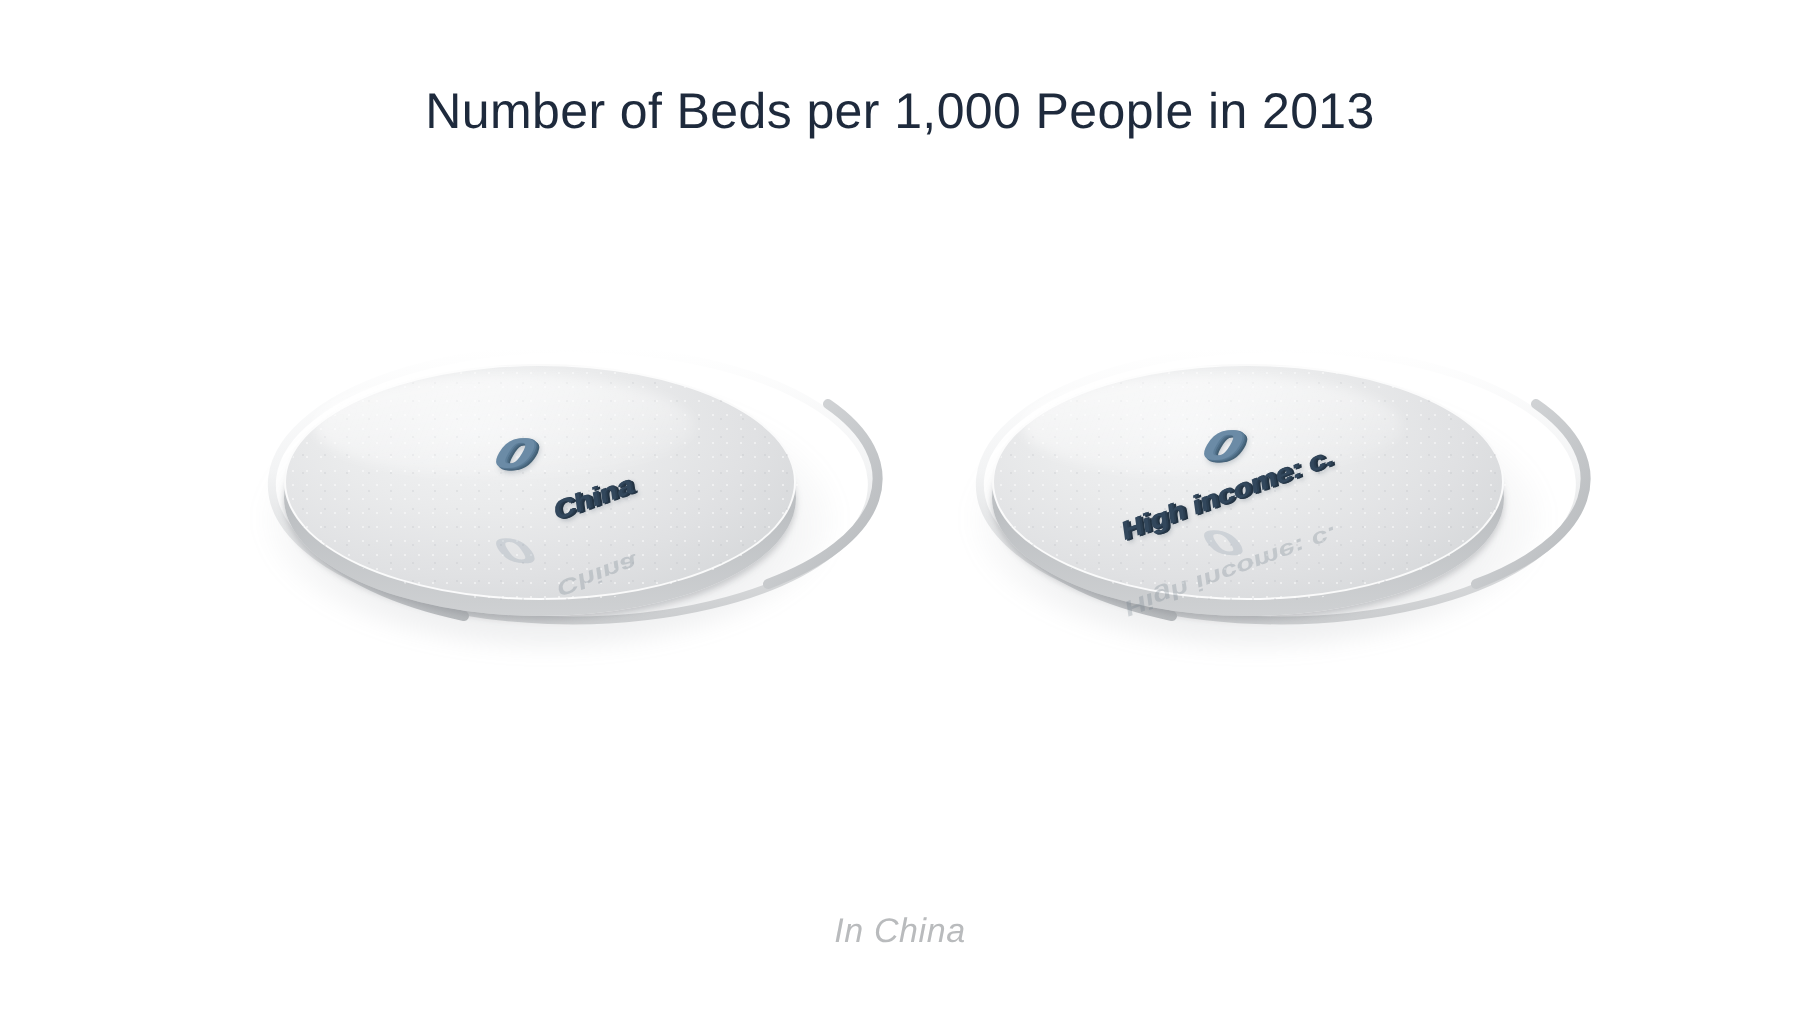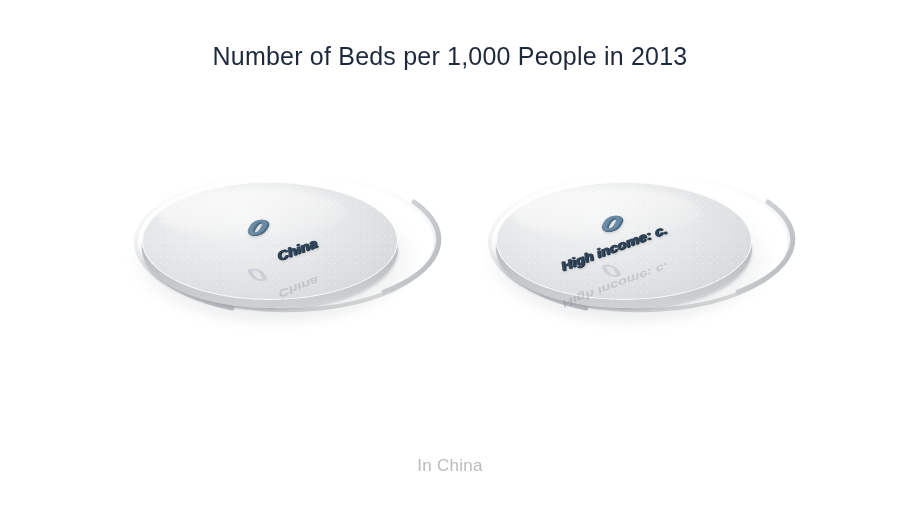--- a/index.html
+++ b/index.html
@@ -209,20 +209,21 @@
     position: absolute;
     top: 456px;
     left: 0;
     width: 900px;
     text-align: center;
     font-size: 17px;
     font-weight: 400;
     color: #b9bbbd;
     font-family: "Liberation Sans", sans-serif;
     letter-spacing: 0.3px;
+    font-style: italic;
   }
 </style>
 </head>
 <body>
 
 <div class="chart-root">
 
   <div class="chart-title">Number of Beds per 1,000 People in 2013</div>
 
   <div class="gauges">

